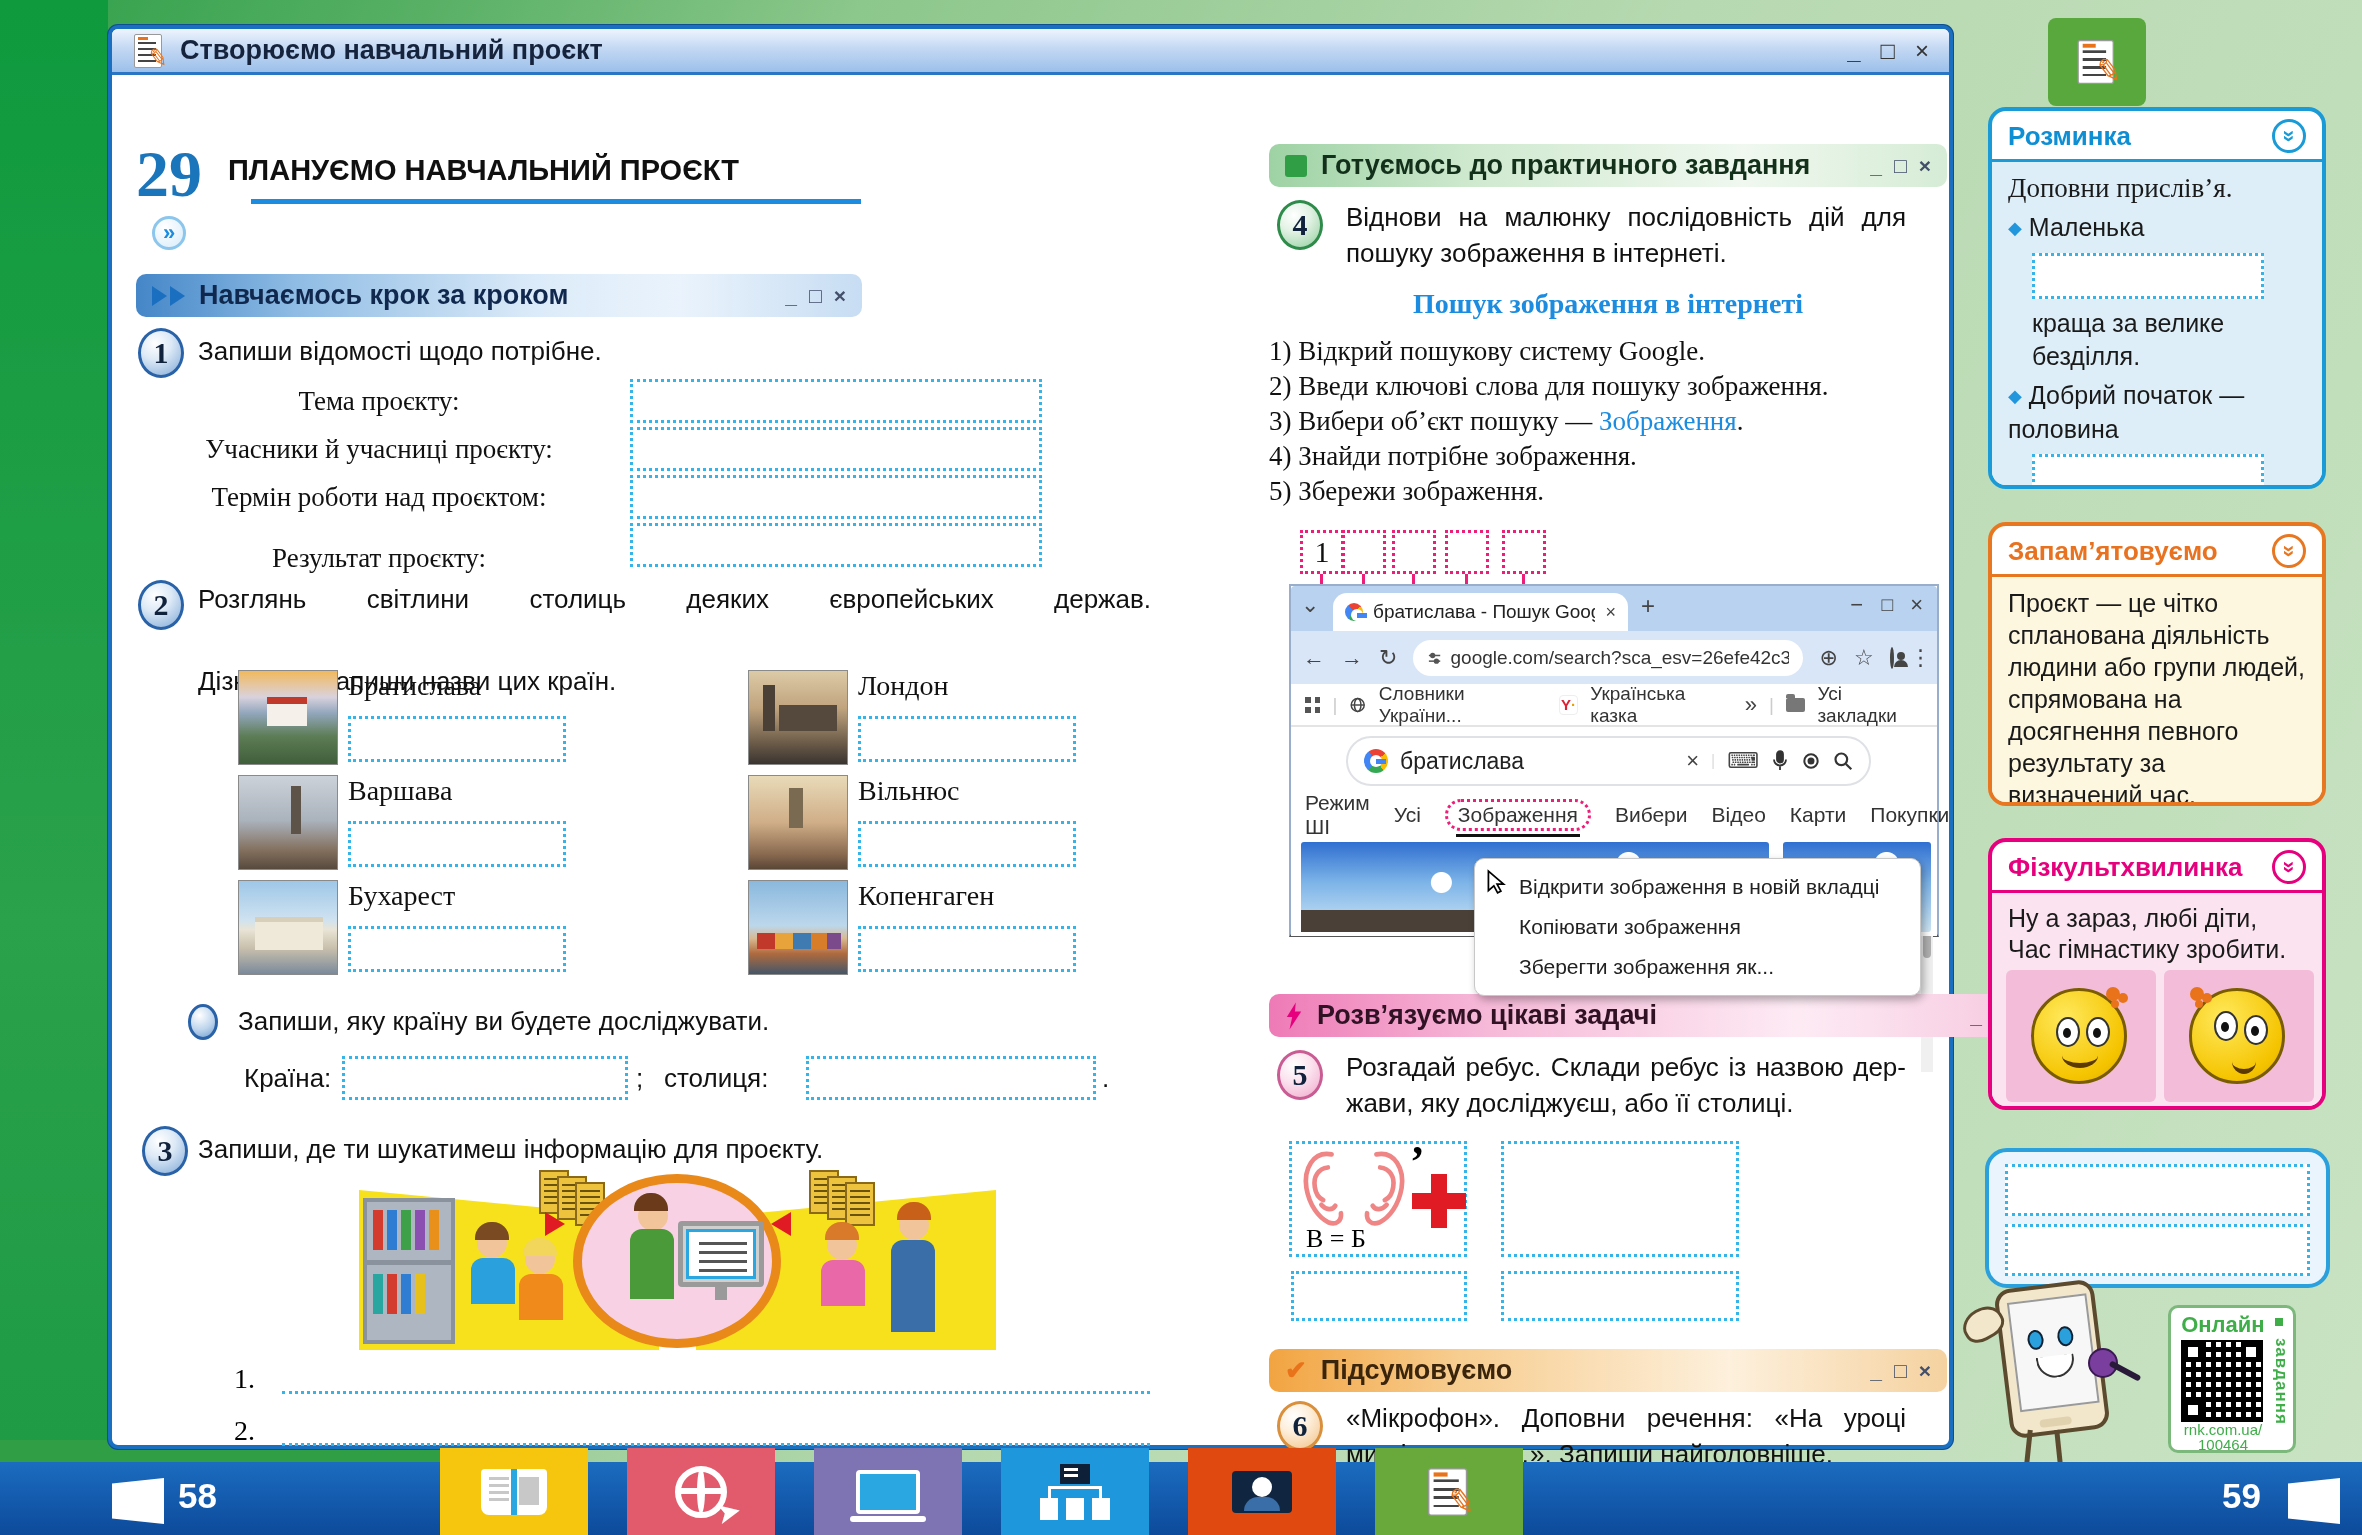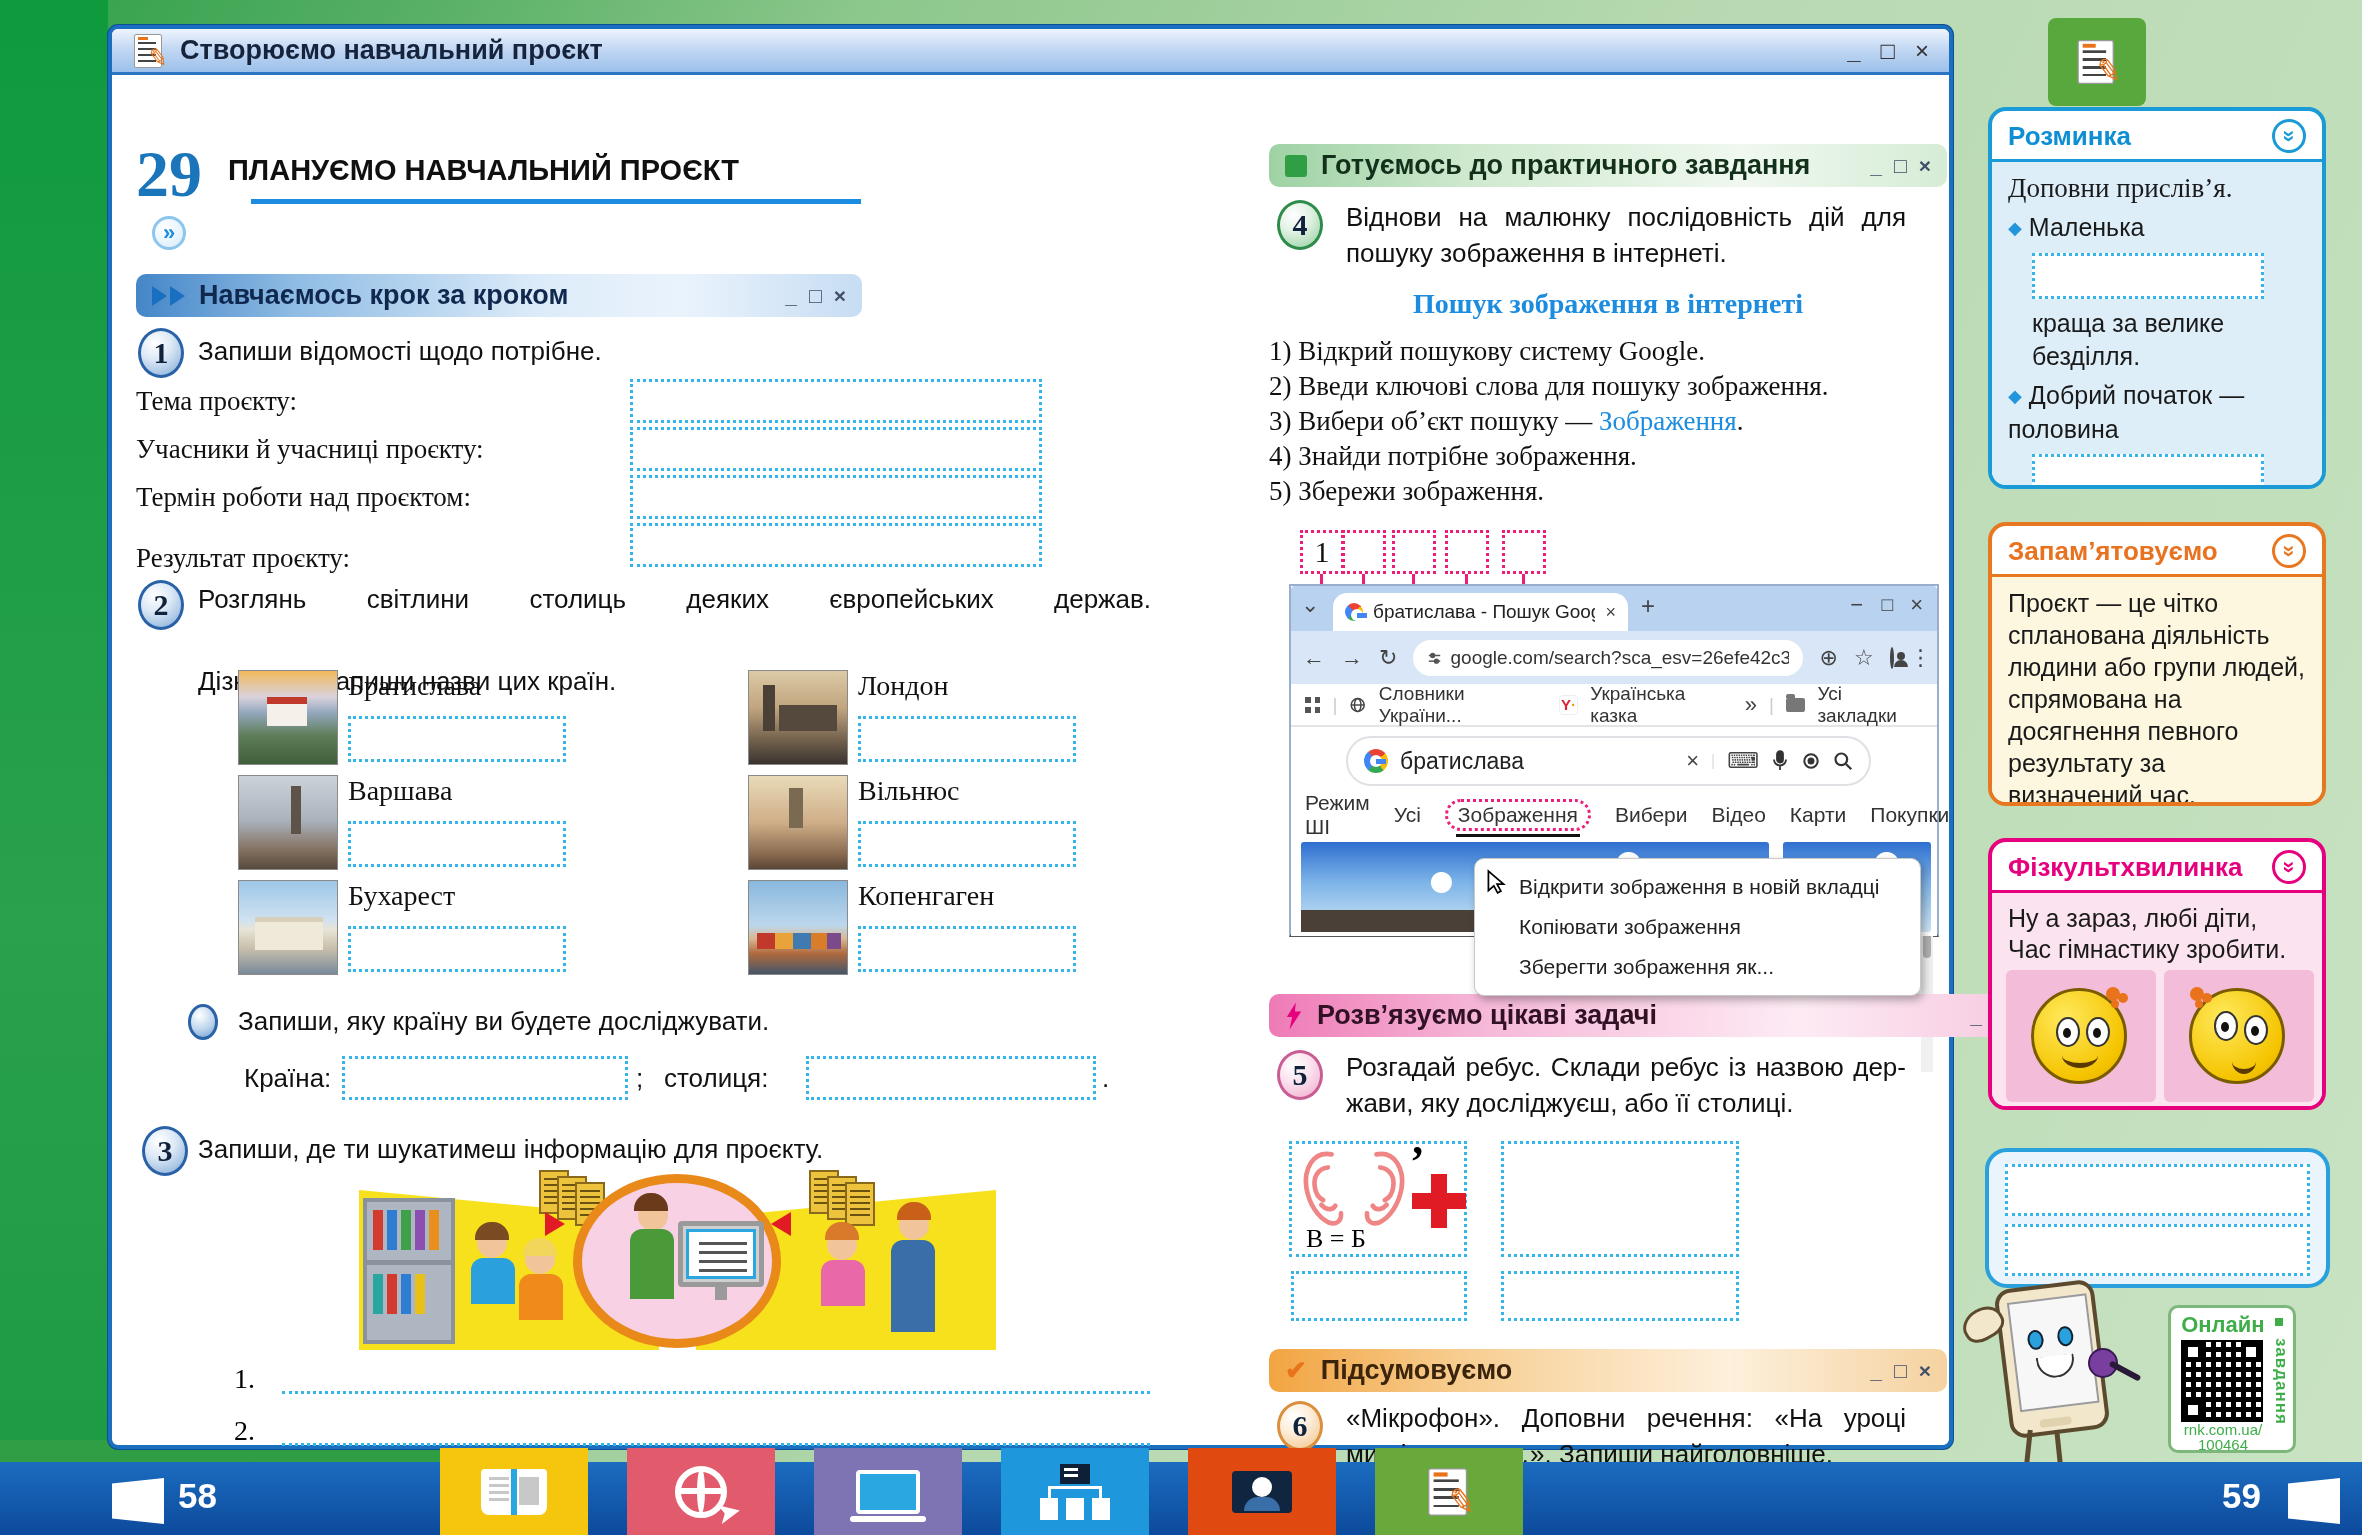--- a/index.html
+++ b/index.html
@@ -52,21 +52,21 @@
   .c-green{border-color:#2e8b4a;background:radial-gradient(circle at 35% 28%,#ffffff 0%,#e2f2e4 40%,#8fce9c 100%);}
   .c-pink{border-color:#c95c93;background:radial-gradient(circle at 35% 28%,#ffffff 0%,#fbe4ef 40%,#f0a9cc 100%);}
   .c-orange{border-color:#d98f3b;background:radial-gradient(circle at 35% 28%,#ffffff 0%,#fdeeda 40%,#f2c185 100%);}
   .bullet-oval{position:absolute;width:30px;height:36px;border-radius:50%;border:3px solid #2a62a8;
         background:radial-gradient(circle at 35% 28%,#fff,#bcd4ec 55%,#6e9cce);box-sizing:border-box;}
   .ttext{position:absolute;font-size:26px;color:#111;}
   .just{text-align:justify;text-align-last:justify;}
   
   .dotted-box{position:absolute;background:#fff;border:3px dotted #35b4ea;box-sizing:border-box;}
   .dotline{position:absolute;border-bottom:3px dotted #35b4ea;}
-  .field-label{position:absolute;font-family:"Liberation Serif",serif;font-size:27px;color:#111;text-align:left;}
+  .field-label{position:absolute;font-family:"Liberation Serif",serif;font-size:27px;color:#111;text-align:center;}
   
   .photo{position:absolute;width:100px;height:95px;border:1px solid #8a8a8a;box-sizing:border-box;overflow:hidden;}
   .ph-brat{background:linear-gradient(180deg,#f2b95c 0%,#d9d2dd 28%,#93a7bd 45%,#5d7d56 70%,#3f5e3a 100%);}
   .ph-brat::before{content:"";position:absolute;left:28px;top:26px;width:40px;height:22px;background:#f5f0ea;border-top:7px solid #c0392b;}
   .ph-lond{background:linear-gradient(180deg,#dccaa6 0%,#c0a47e 40%,#6a5a48 78%,#3a3430 100%);}
   .ph-lond::before{content:"";position:absolute;left:14px;top:14px;width:12px;height:46px;background:#4a4036;}
   .ph-lond::after{content:"";position:absolute;left:30px;top:34px;width:58px;height:26px;background:#55483c;}
   .ph-wars{background:linear-gradient(180deg,#ccd2d9 0%,#aab2bc 48%,#83705e 80%,#574a3e 100%);}
   .ph-wars::before{content:"";position:absolute;left:52px;top:10px;width:10px;height:48px;background:#5d5348;}
   .ph-viln{background:linear-gradient(180deg,#e9dab8 0%,#cfae88 50%,#8a6a50 84%,#5a4636 100%);}

